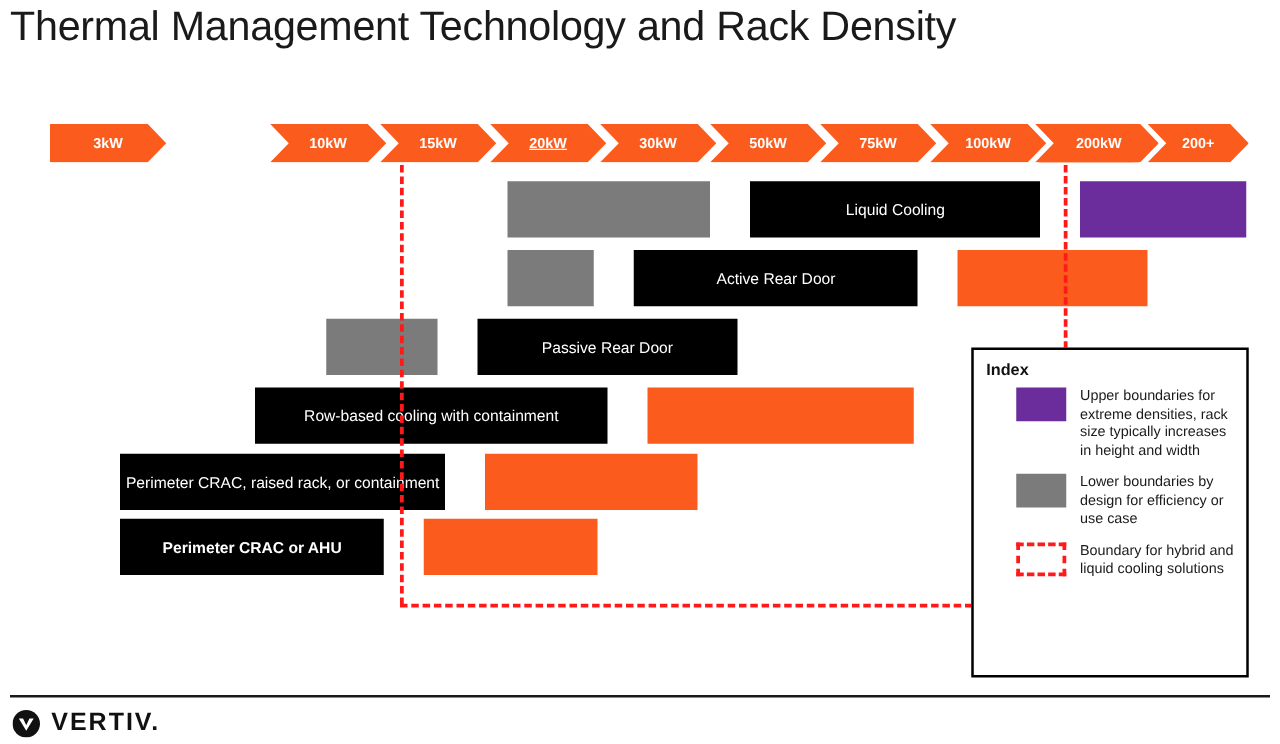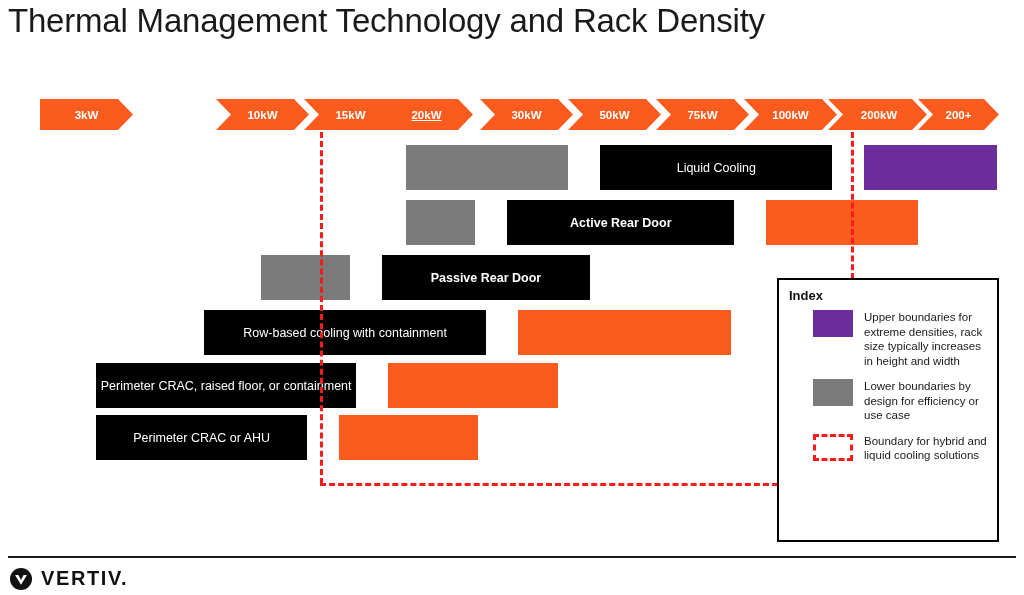--- a/index.html
+++ b/index.html
@@ -87,21 +87,21 @@
   <div class="scale">
     <div class="chev first" style="left:0px;width:93px;">
       <span class="lbl">3kW</span>
     </div>
     <div class="chev mid" style="left:176px;width:93px;">
       <span class="lbl">10kW</span>
     </div>
     <div class="chev mid" style="left:264px;width:93px;">
       <span class="lbl">15kW</span>
     </div>
-    <div class="chev mid" style="left:340px;width:93px;text-decoration:underline;">
+    <div class="chev mid" style="left:352px;width:93px;text-decoration:underline;">
       <span class="lbl">20kW</span>
     </div>
     <div class="chev mid" style="left:440px;width:93px;">
       <span class="lbl">30kW</span>
     </div>
     <div class="chev mid" style="left:528px;width:93px;">
       <span class="lbl">50kW</span>
     </div>
     <div class="chev mid" style="left:616px;width:93px;">
       <span class="lbl">75kW</span>
@@ -127,50 +127,50 @@
   </div>
 
   <div class="bar" style="left:374px;top:145px;width:623px;">
     <div class="seg gray" style="width:192px;"></div>
     <div class="seg black" style="width:274px;">
       <span class="lab">Liquid Cooling</span>
     </div>
     <div class="seg purple" style="width:157px;"></div>
   </div>
 
-  <div class="bar" style="left:374px;top:200px;width:544px;font-weight:bold;">
+  <div class="bar" style="left:374px;top:200px;width:544px;">
     <div class="seg gray" style="width:73px;"></div>
     <div class="seg black" style="width:240px;">
       <span class="lab">Active Rear Door</span>
     </div>
     <div class="seg orange" style="width:160px;"></div>
   </div>
 
   <div class="bar" style="left:229px;top:255px;width:361px;">
     <div class="seg gray" style="width:108px;"></div>
-    <div class="seg black" style="width:253px;font-weight:bold;">
+    <div class="seg black" style="width:253px;">
       <span class="lab">Passive Rear Door</span>
     </div>
   </div>
 
   <div class="bar" style="left:172px;top:310px;width:559px;">
     <div class="seg black" style="width:293px;">
       <span class="lab">Row-based cooling with containment</span>
     </div>
     <div class="seg orange" style="width:221px;"></div>
   </div>
 
   <div class="bar" style="left:64px;top:363px;width:494px;">
     <div class="seg black" style="width:299px;">
-      <span class="lab">Perimeter CRAC, raised floor, or containment</span>
+      <span class="lab">Perimeter CRAC, raised rack, or containment</span>
     </div>
     <div class="seg orange" style="width:195px;"></div>
   </div>
 
-  <div class="bar" style="left:64px;top:415px;width:414px;">
+  <div class="bar" style="left:64px;top:415px;width:414px;font-weight:bold;">
     <div class="seg black" style="width:250px;">
       <span class="lab">Perimeter CRAC or AHU</span>
     </div>
     <div class="seg orange" style="width:164px;"></div>
   </div>
 
   <div class="dash-v" style="left:320px;top:132px;height:352px;"></div>
   <div class="dash-h" style="left:320px;top:483px;width:458px;"></div>
   <div class="dash-v" style="left:851px;top:132px;height:147px;"></div>
 

